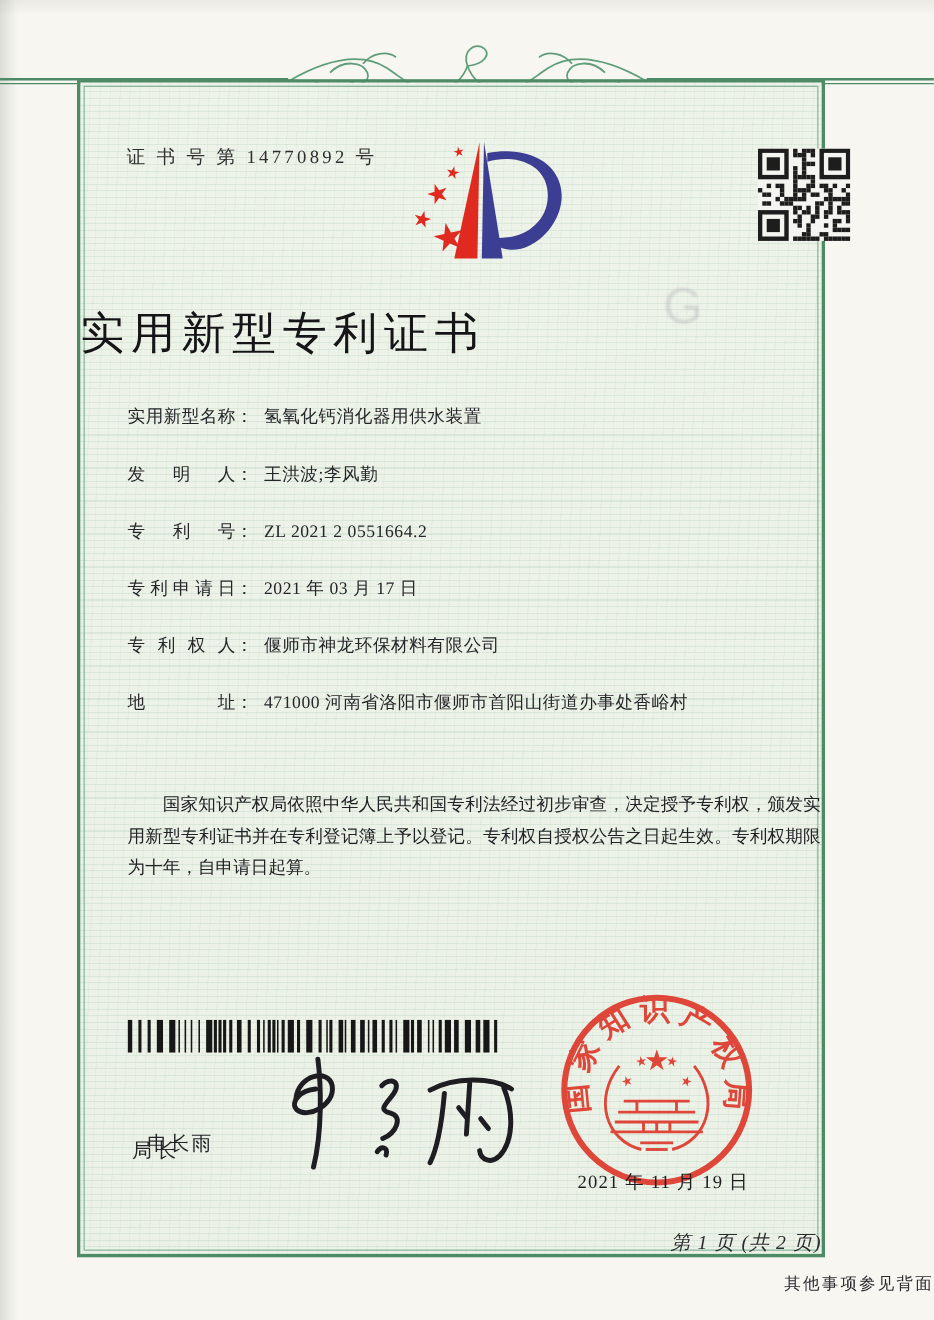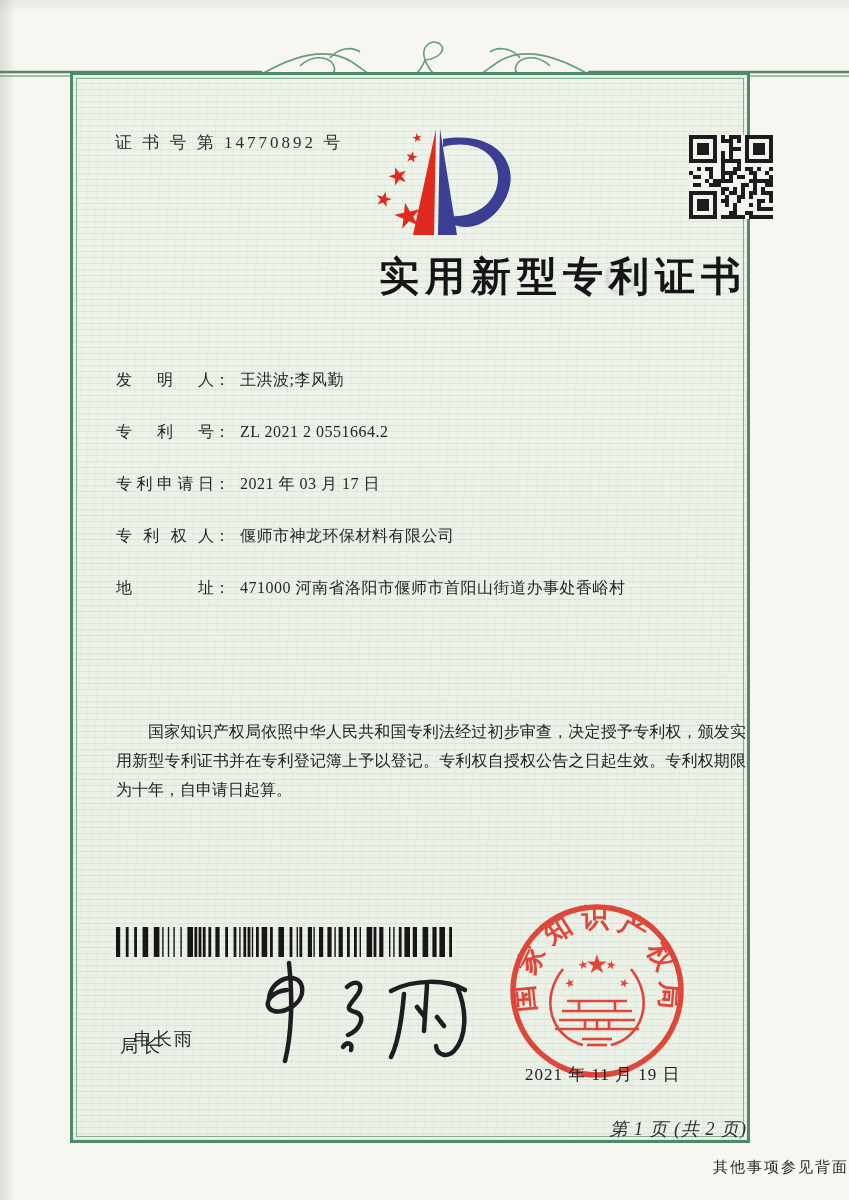--- a/index.html
+++ b/index.html
@@ -28,22 +28,22 @@
   .cert-inner-line{position:absolute;inset:3px;border:1px solid #7fae92;pointer-events:none;}
 
   .cert-no{position:absolute;left:42px;top:56px;font-size:17px;letter-spacing:3px;color:#2e2e30;}
 
   .logo{position:absolute;left:278px;top:50px;width:180px;height:118px;}
   .qr{position:absolute;left:616px;top:60px;width:84px;height:84px;background:#f4f4f0;}
 
   .ghost-mark{position:absolute;left:530px;top:176px;font-size:46px;color:#9a9aa6;opacity:.28;
     filter:blur(1px);font-family:"Liberation Sans","DejaVu Sans",sans-serif;}
 
-  .title{position:absolute;left:0;width:100%;top:174px;text-align:right;
-    font-size:40px;font-weight:bold;letter-spacing:6px;color:#151518;}
+  .title{position:absolute;left:0;width:100%;top:200px;text-align:left;
+    font-size:40px;font-weight:normal;letter-spacing:6px;color:#151518;}
 
   .fields{position:absolute;left:43px;top:292px;width:660px;font-size:16px;}
   .frow{height:26px;line-height:26px;margin-bottom:26px;white-space:nowrap;}
   .flabel{display:inline-block;width:98px;text-align:justify;text-align-last:justify;vertical-align:top;}
   .fcolon{display:inline-block;vertical-align:top;}
   .fvalue{display:inline-block;margin-left:6px;vertical-align:top;letter-spacing:.5px;}
   .grant-pair{display:inline-block;}
   .grant-pair.second{margin-left:74px;}
 
   .paras{position:absolute;left:43px;top:642px;width:630px;font-size:16px;line-height:29px;
@@ -254,20 +254,24 @@
         </g>
       </g>
   </svg>
 
   <div class="ghost-mark">G</div>
 
   <div class="title">实用新型专利证书</div>
 
   <div class="fields">
     <div class="frow">
+      <span class="flabel">实用新型名称</span><span class="fcolon">：</span>
+      <span class="fvalue">氢氧化钙消化器用供水装置</span>
+    </div>
+    <div class="frow">
       <span class="flabel">发明人</span><span class="fcolon">：</span>
       <span class="fvalue">王洪波;李风勤</span>
     </div>
     <div class="frow">
       <span class="flabel">专利号</span><span class="fcolon">：</span>
       <span class="fvalue">ZL 2021 2 0551664.2</span>
     </div>
     <div class="frow">
       <span class="flabel">专利申请日</span><span class="fcolon">：</span>
       <span class="fvalue">2021 年 03 月 17 日</span>

